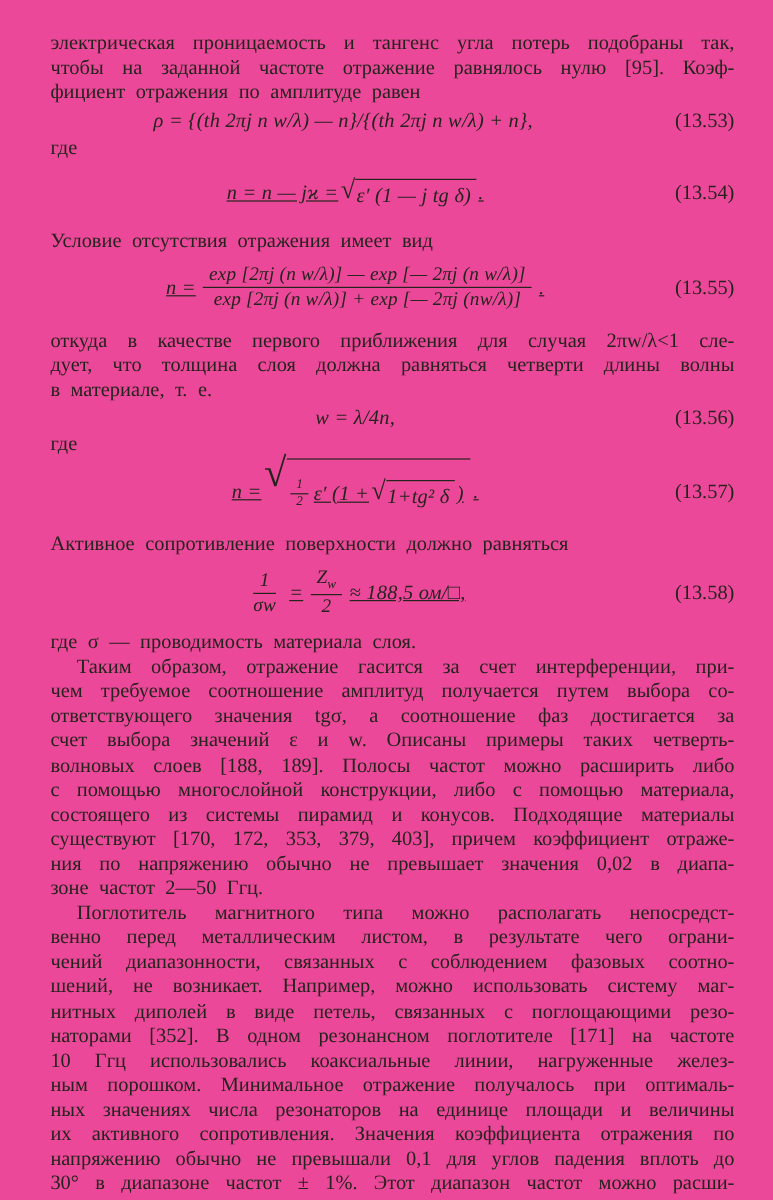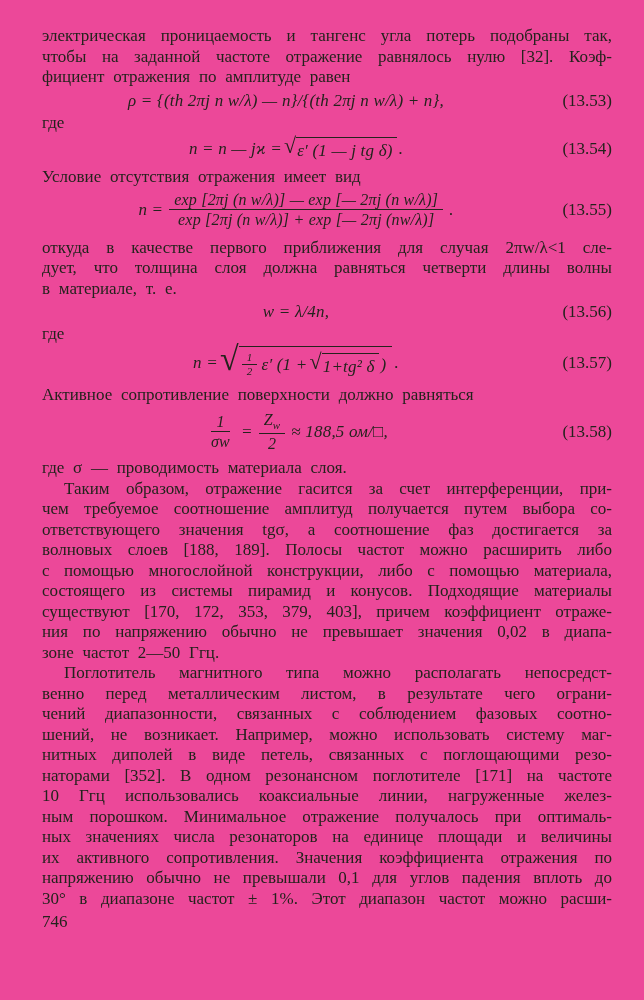--- a/index.html
+++ b/index.html
@@ -38,32 +38,32 @@
   .frac.small{font-size:11px;line-height:1.15;margin:0 2px;}
   .sqrt{display:inline-flex;align-items:stretch;}
   .sq-sym{font-style:normal;font-size:22px;line-height:1;align-self:flex-start;transform:translateY(-2px);}
   .sq-sym.big{font-size:34px;transform:translateY(-4px);}
   .sq-bar{
     border-top:1.2px solid #24231d;
     padding:3px 4px 0 1px;
     display:inline-flex;align-items:center;
   }
   sub{font-size:11px;}
-  .m{margin:4px 2px;}
+  .m{margin:16px 2px;text-decoration:underline;}
   .pageno{font-size:17px;margin-top:3px;}
 </style>
 </head>
 <body>
 
 <div class="page">
   <div class="content">
 
     <div>
       <div class="tl">электрическая проницаемость и тангенс угла потерь подобраны так,</div>
-      <div class="tl">чтобы на заданной частоте отражение равнялось нулю [32]. Коэф-</div>
+      <div class="tl">чтобы на заданной частоте отражение равнялось нулю [95]. Коэф-</div>
       <div class="tl endline ws">фициент отражения по амплитуде равен</div>
     </div>
 
     <div class="eq" style="margin:3px 0 2px 0;gap:20px;">
       <div class="eq-body">ρ = {(th 2πj n w/λ) — n}/{(th 2πj n w/λ) + n},</div>
       <div class="eq-no">(13.53)</div>
     </div>
 
     <div class="tl endline">где</div>
 
@@ -146,20 +146,21 @@
       </div>
       <div class="eq-no">(13.58)</div>
     </div>
 
     <div class="tl endline ws">где σ — проводимость материала слоя.</div>
 
     <div>
       <div class="tl indent">Таким образом, отражение гасится за счет интерференции, при-</div>
       <div class="tl">чем требуемое соотношение амплитуд получается путем выбора со-</div>
       <div class="tl">ответствующего значения tgσ, а соотношение фаз достигается за</div>
+      <div class="tl">счет выбора значений ε и w. Описаны примеры таких четверть-</div>
       <div class="tl">волновых слоев [188, 189]. Полосы частот можно расширить либо</div>
       <div class="tl">с помощью многослойной конструкции, либо с помощью материала,</div>
       <div class="tl">состоящего из системы пирамид и конусов. Подходящие материалы</div>
       <div class="tl">существуют [170, 172, 353, 379, 403], причем коэффициент отраже-</div>
       <div class="tl">ния по напряжению обычно не превышает значения 0,02 в диапа-</div>
       <div class="tl endline ws">зоне частот 2—50 Ггц.</div>
     </div>
 
     <div>
       <div class="tl indent">Поглотитель магнитного типа можно располагать непосредст-</div>

